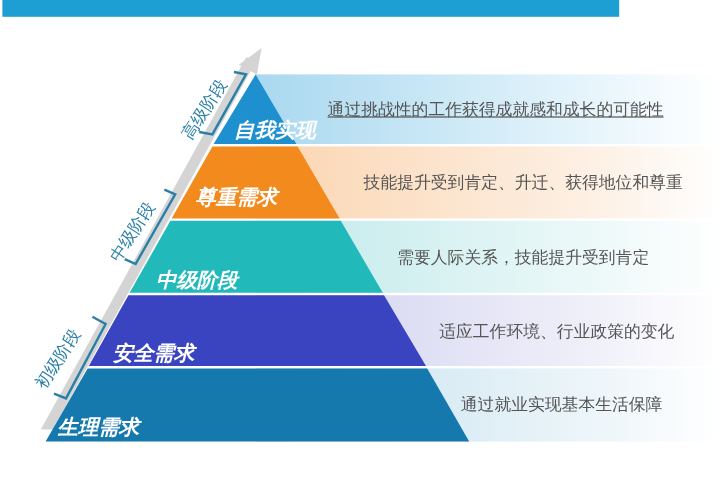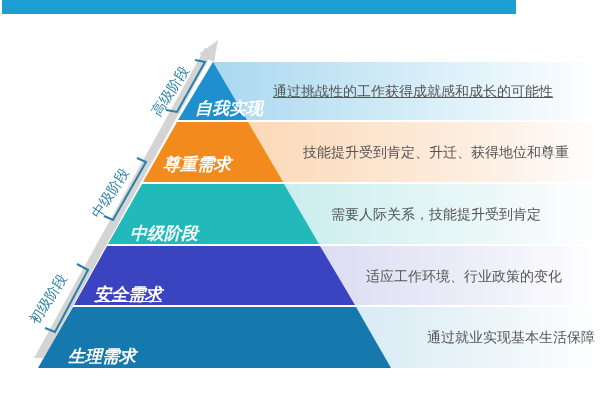--- a/index.html
+++ b/index.html
@@ -64,20 +64,20 @@
   <polyline points="77,264 88,270 55,332 45,328" fill="none" stroke="#2a7fa8" stroke-width="2"></polyline>
 </svg>
 
 <div class="stage" style="left:148px;top:110px;">高级阶段</div>
 <div class="stage" style="left:88px;top:212px;">中级阶段</div>
 <div class="stage" style="left:26px;top:318px;">初级阶段</div>
 
 <div class="lvl" style="left:195px;top:97px;">自我实现</div>
 <div class="lvl" style="left:163px;top:153px;">尊重需求</div>
 <div class="lvl" style="left:130px;top:222px;">中级阶段</div>
-<div class="lvl" style="left:94px;top:283px;text-decoration:underline;">安全需求</div>
-<div class="lvl" style="left:68px;top:345px;">生理需求</div>
+<div class="lvl" style="left:94px;top:283px;">安全需求</div>
+<div class="lvl" style="left:48px;top:345px;">生理需求</div>
 
 <div class="desc" style="left:273px;top:83px;text-decoration:underline;">通过挑战性的工作获得成就感和成长的可能性</div>
 <div class="desc" style="left:303px;top:144px;">技能提升受到肯定、升迁、获得地位和尊重</div>
 <div class="desc" style="left:331px;top:206px;">需要人际关系，技能提升受到肯定</div>
 <div class="desc" style="left:366px;top:268px;">适应工作环境、行业政策的变化</div>
-<div class="desc" style="left:384px;top:329px;margin-left:43px;">通过就业实现基本生活保障</div>
+<div class="desc" style="left:384px;top:329px;">通过就业实现基本生活保障</div>
 
 </body></html>

